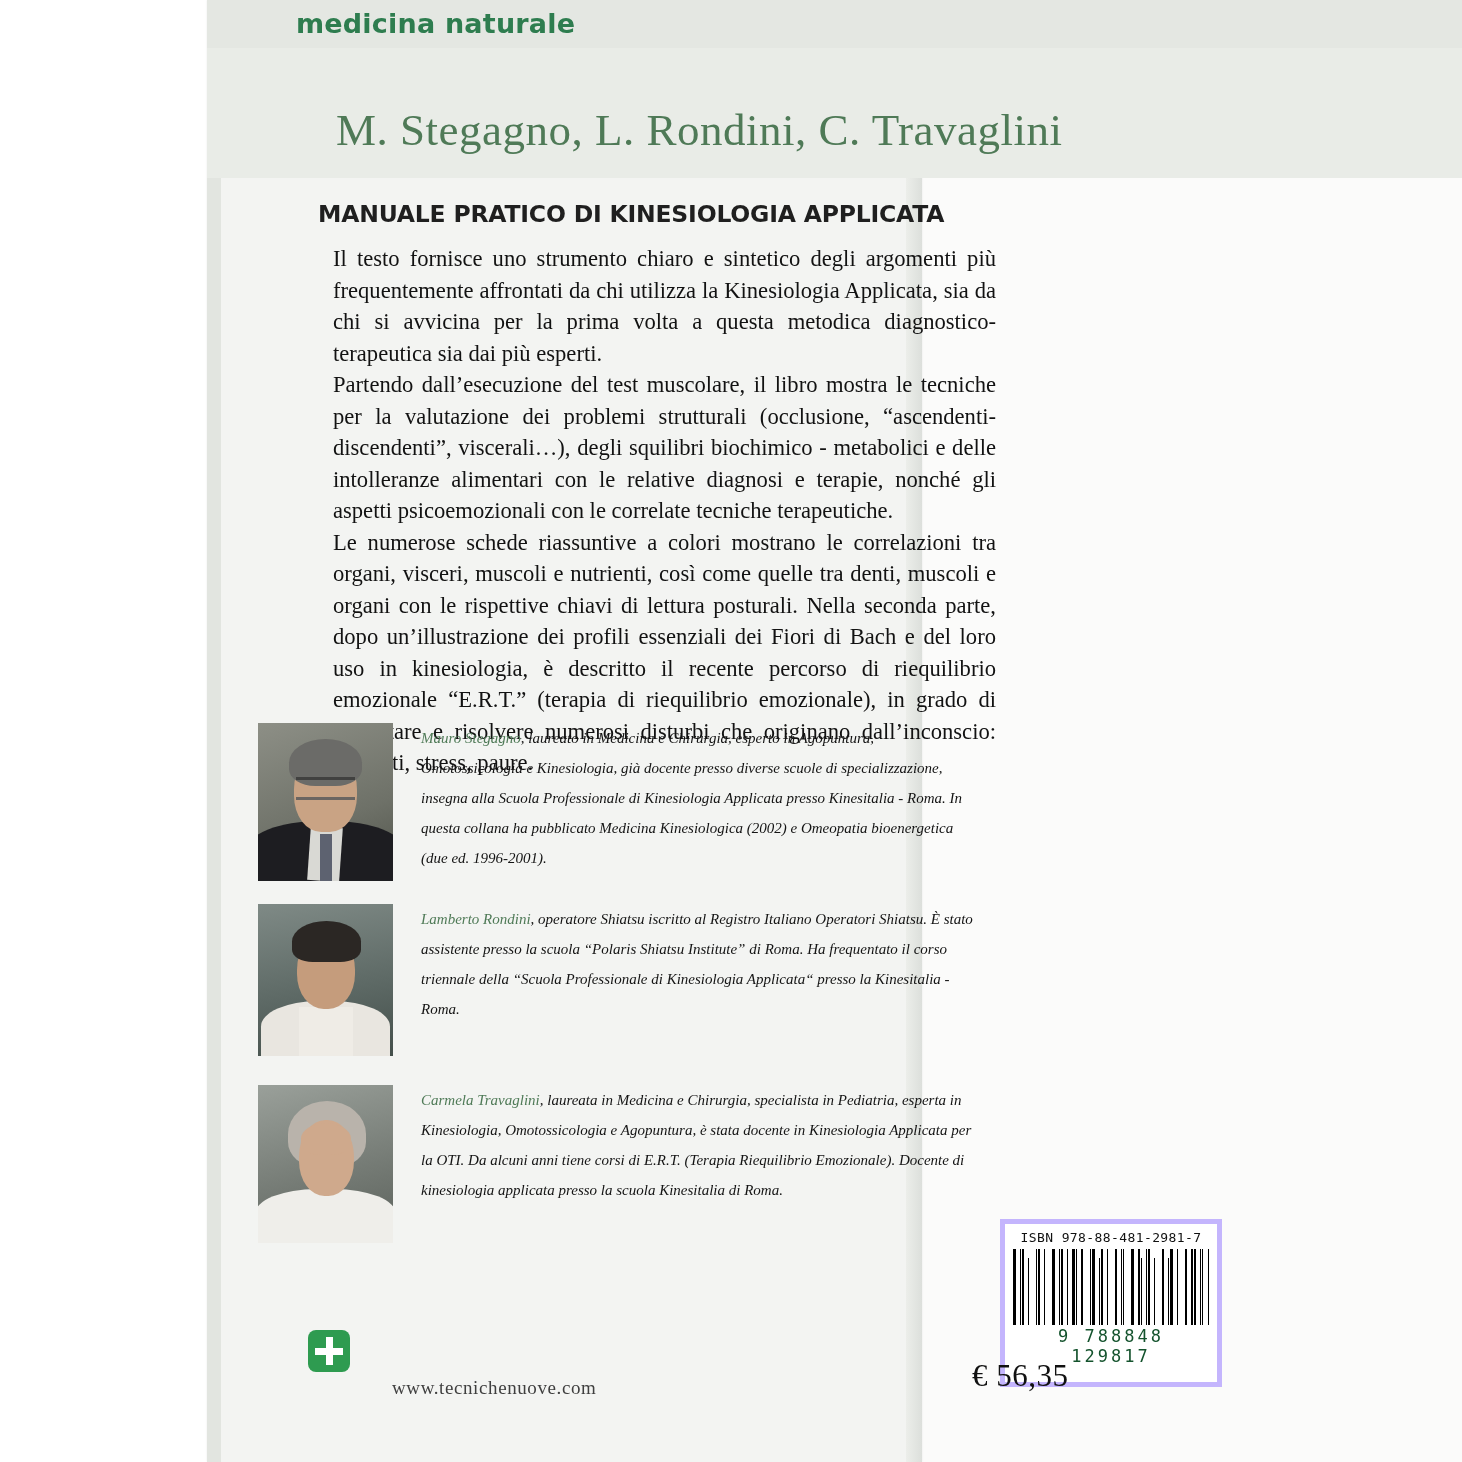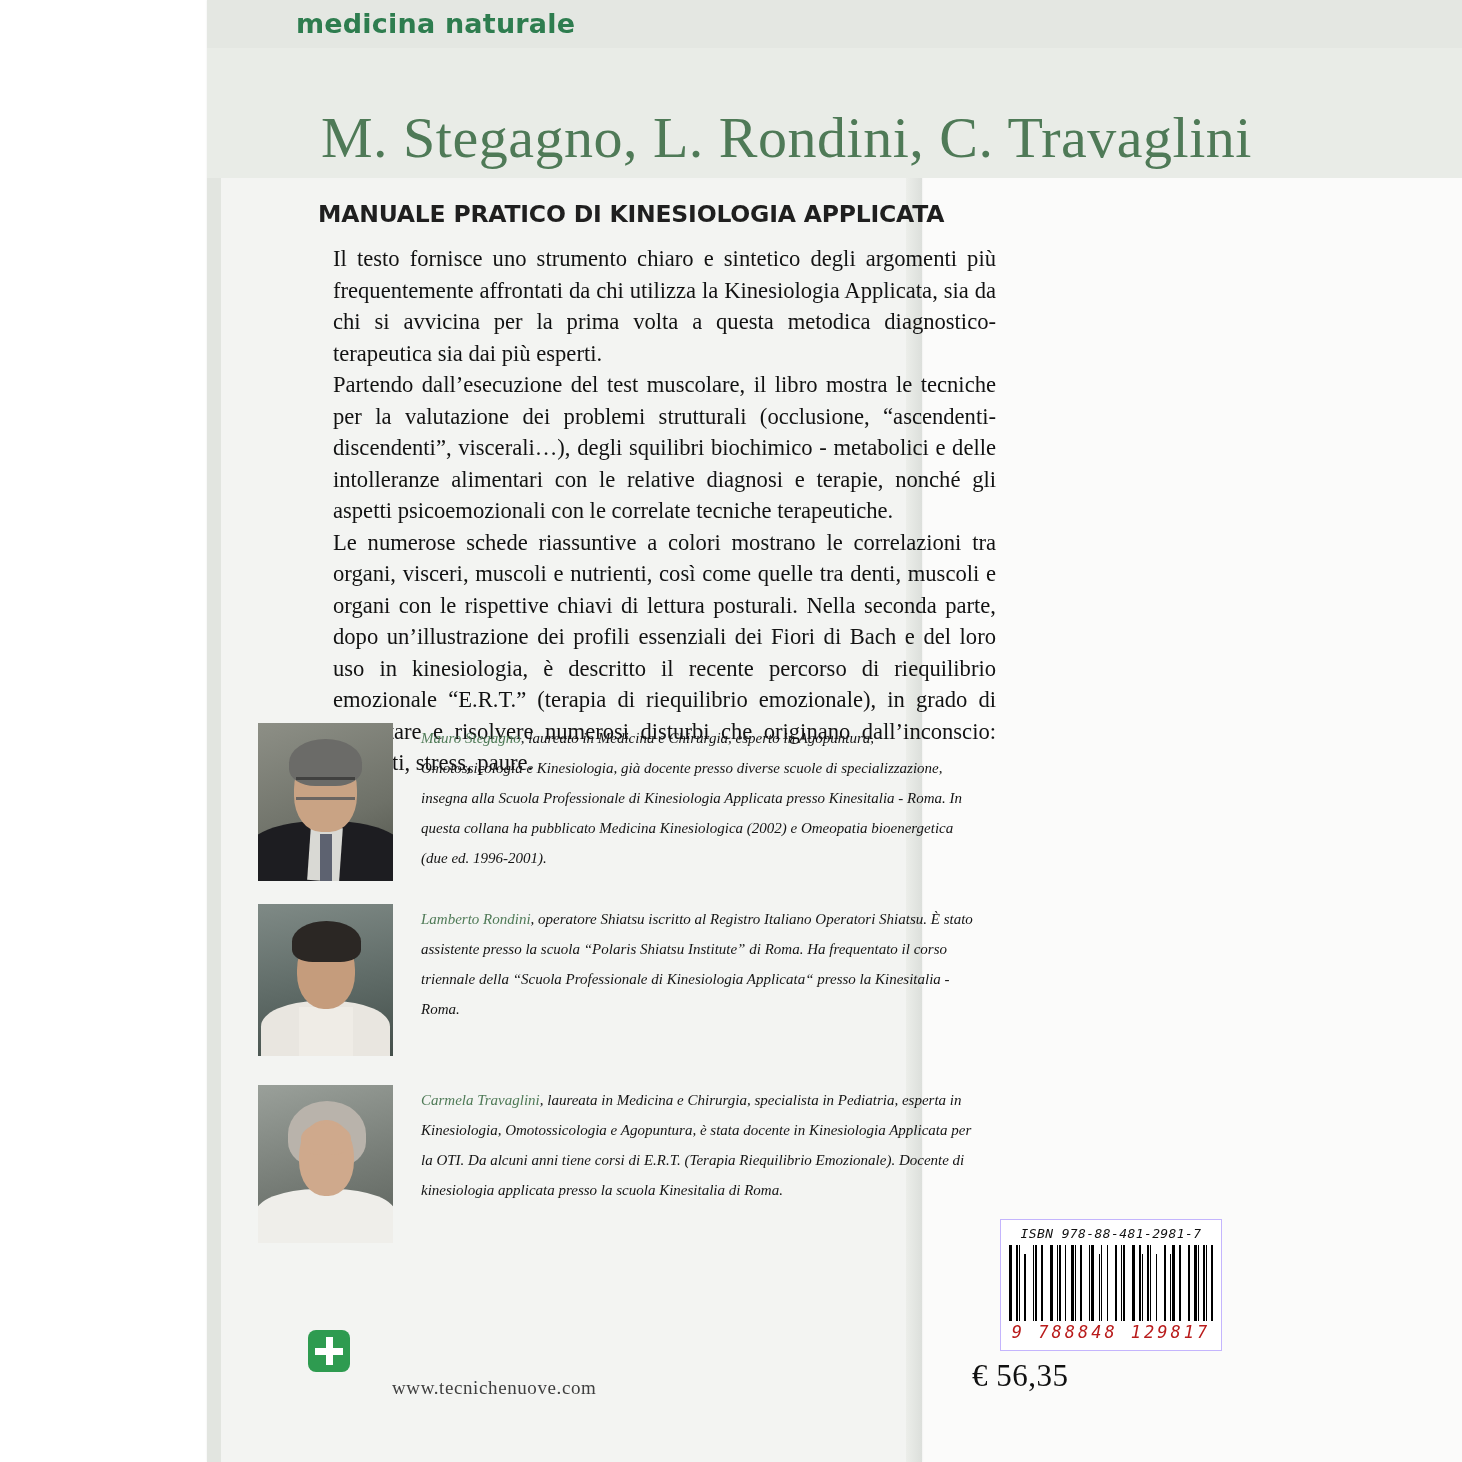--- a/index.html
+++ b/index.html
@@ -73,24 +73,24 @@
     left: 296px;
     top: 8px;
     font-family: "DejaVu Sans", sans-serif;
     font-weight: bold;
     font-size: 27px;
     color: #2e7d4f;
     letter-spacing: 0.2px;
   }
   .authors {
     position: absolute;
-    left: 321px;
+    left: 336px;
     top: 104px;
     font-family: "Liberation Serif", serif;
-    font-size: 58px;
+    font-size: 45px;
     color: #4f7a57;
     letter-spacing: 0.5px;
     white-space: nowrap;
   }
   .book-title {
     position: absolute;
     left: 318px;
     top: 200px;
     width: 680px;
     font-family: "DejaVu Sans", sans-serif;
@@ -225,26 +225,25 @@
     color: #3f3f3f;
     letter-spacing: 0.6px;
   }
 
   
   .barcode-box {
     position: absolute;
     left: 1000px;
     top: 1219px;
     width: 222px;
-    height: 132px;
+    height: 168px;
     background: #ffffff;
-    border: 1px solid #c4b5fd;
+    border: 5px solid #c4b5fd;
     box-sizing: border-box;
     padding: 6px 8px 0 8px;
-    font-style: italic;
   }
   .isbn-text {
     font-family: "DejaVu Sans Mono", monospace;
     font-size: 13px;
     color: #111;
     letter-spacing: 0.4px;
     text-align: center;
   }
   .bars {
     margin-top: 4px;
@@ -261,21 +260,21 @@
     height: 100%;
   }
   .bars i.w { width: 4px; }
   .bars i.s { height: 88%; }
   .bars i.sp { background: transparent; width: 3px; }
   .barcode-digits {
     font-family: "DejaVu Sans Mono", monospace;
     font-size: 17px;
     letter-spacing: 3px;
     text-align: center;
-    color: #b91c1c;
+    color: #14532d;
     margin-top: 1px;
   }
   .price {
     position: absolute;
     left: 972px;
     top: 1358px;
     font-family: "Liberation Serif", serif;
     font-size: 31px;
     color: #111;
     letter-spacing: 0.5px;

